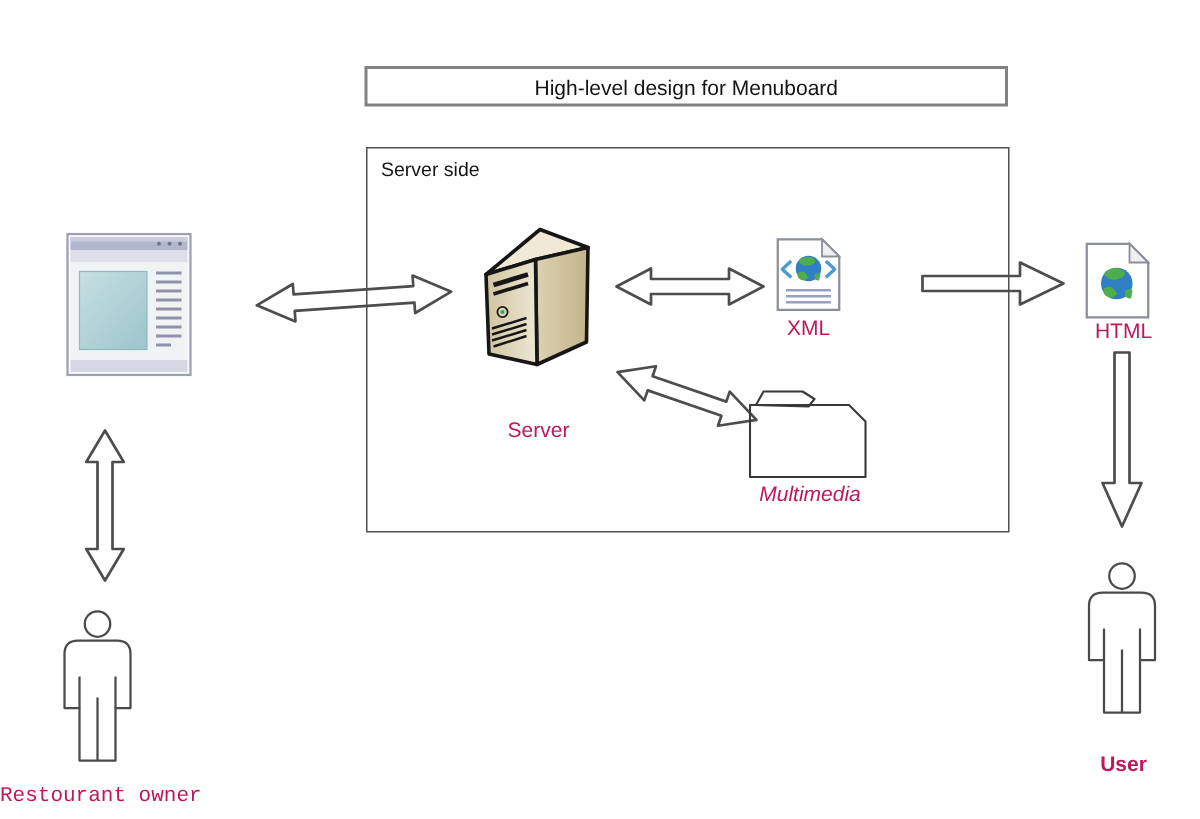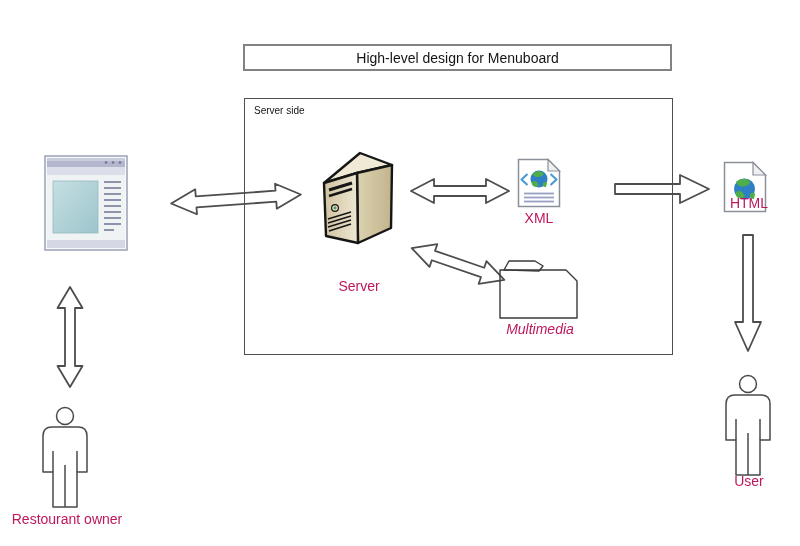--- a/index.html
+++ b/index.html
@@ -11,21 +11,21 @@
   .label{font-size:14px;line-height:15px;text-align:center;color:#be185d;white-space:nowrap;}
   .title-box{
     left:243px;top:44px;width:429px;height:27px;box-sizing:border-box;
     border:2px solid #828282;display:flex;align-items:center;justify-content:center;
     font-size:14px;color:#141414;
   }
   .server-side-box{
     left:244px;top:98px;width:429px;height:257px;box-sizing:border-box;
     border:1.5px solid #4f4f4f;
   }
-  .server-side-label{position:absolute;left:9px;top:6px;font-size:10px;color:#141414;}
+  .server-side-label{position:absolute;left:9px;top:6px;font-size:13px;color:#141414;}
   svg{display:block;}
 </style>
 </head>
 <body>
 
 <div class="canvas">
 
   <div class="abs title-box">
     <span>High-level design for Menuboard</span>
   </div>
@@ -143,45 +143,45 @@
   <svg class="abs" style="left:723px;top:161px;" width="44" height="52" viewBox="0 0 44 52">
     <path d="M 1.5,1.5 L 30,1.5 L 42.5,14 L 42.5,50.5 L 1.5,50.5 Z" fill="#ffffff" stroke="#8a8f99" stroke-width="1.5"></path>
     <path d="M 30,1.5 L 30,14 L 42.5,14 Z" fill="#f0f0f0" stroke="#8a8f99" stroke-width="1.2"></path>
     <g>
       <circle cx="21.5" cy="28" r="10.5" fill="#2f7fc4"></circle>
       <path d="M 14,20 q 6,-4 11,-1 q 4,2 0,5 q -6,3 -10,0 q -3,-2 -1,-4 z" fill="#4fae49"></path>
       <path d="M 13,31 q 4,-2 6,0 l 3,4 q -4,4 -8,1 q -2,-2 -1,-5 z" fill="#4fae49"></path>
       <path d="M 27,33 q 4,-3 5,0 l -1,5 q -4,0 -4,-3 z" fill="#4fae49"></path>
     </g>
   </svg>
-  <div class="abs label" style="left:719px;top:196px;width:60px;">HTML</div>
+  <div class="abs label" style="left:719px;top:213px;width:60px;">HTML</div>
 
   <svg class="abs" style="left:732px;top:232px;" width="32" height="122" viewBox="0 0 32 122">
     <path d="M 11,3 L 21,3 L 21,90 L 29,90 L 16,119 L 3,90 L 11,90 Z" fill="none" stroke="#4d4d4d" stroke-width="1.8" stroke-linejoin="round"></path>
   </svg>
 
   <svg class="abs" style="left:54px;top:284px;" width="32" height="106" viewBox="0 0 32 106">
     <path d="M 16,3 L 28.5,24 L 21,24 L 21,82 L 28.5,82 L 16,103 L 3.5,82 L 11,82 L 11,24 L 3.5,24 Z" fill="none" stroke="#4d4d4d" stroke-width="1.8" stroke-linejoin="round"></path>
   </svg>
 
   <svg class="abs" style="left:40px;top:406px;" width="50" height="102" viewBox="0 0 50 102">
     <g fill="none" stroke="#4a4a4a" stroke-width="1.5" stroke-linejoin="round">
       <circle cx="25" cy="10" r="8.5"></circle>
       <path d="M 3,66 L 3,30 Q 3,21 12,21 L 38,21 Q 47,21 47,30 L 47,66 L 37,66 L 37,101 L 13,101 L 13,66 Z"></path>
       <path d="M 13,45 L 13,66"></path>
         <path d="M 37,45 L 37,66"></path>
         <path d="M 25,59 L 25,101"></path>
     </g>
   </svg>
-  <div class="abs label" style="left:0px;top:512px;width:134px;">Restourant owner</div>
+  <div class="abs label" style="left:0px;top:524px;width:134px;font-family:Liberation Mono, monospace;">Restourant owner</div>
 
   <svg class="abs" style="left:723px;top:374px;" width="50" height="102" viewBox="0 0 50 102">
     <g fill="none" stroke="#4a4a4a" stroke-width="1.5" stroke-linejoin="round">
       <circle cx="25" cy="10" r="8.5"></circle>
       <path d="M 3,66 L 3,30 Q 3,21 12,21 L 38,21 Q 47,21 47,30 L 47,66 L 37,66 L 37,101 L 13,101 L 13,66 Z"></path>
       <path d="M 13,45 L 13,66"></path>
         <path d="M 37,45 L 37,66"></path>
         <path d="M 25,59 L 25,101"></path>
     </g>
   </svg>
-  <div class="abs label" style="left:719px;top:474px;width:60px;">User</div>
+  <div class="abs label" style="left:719px;top:502px;width:60px;font-weight:bold;">User</div>
 
 </div>
 
 </body></html>

